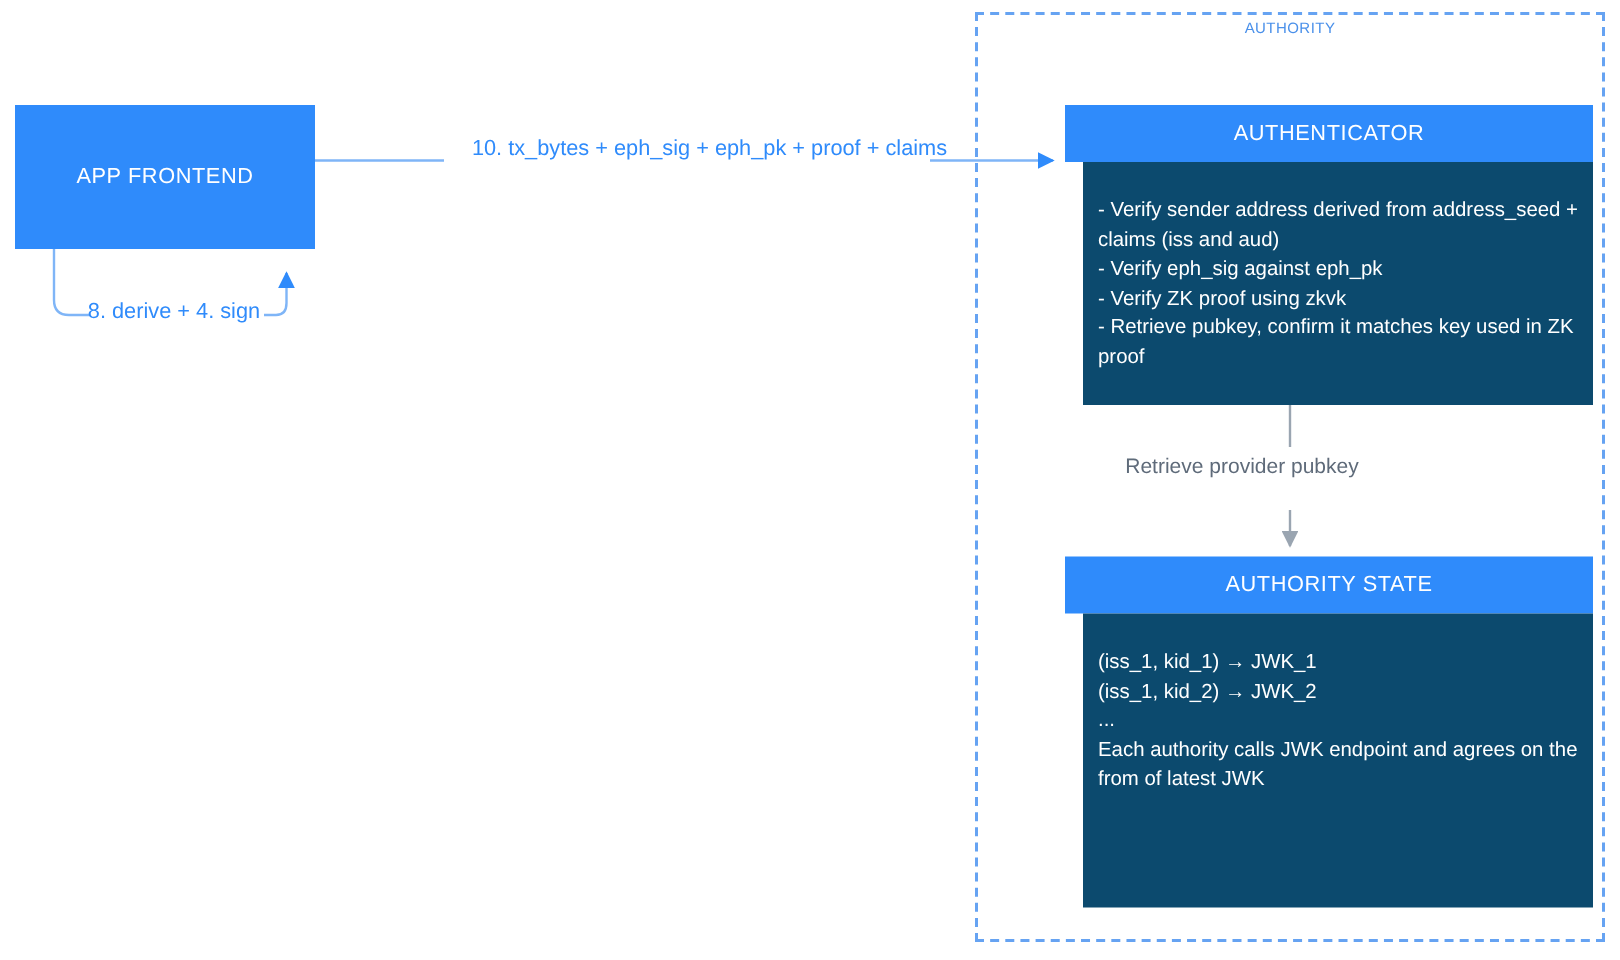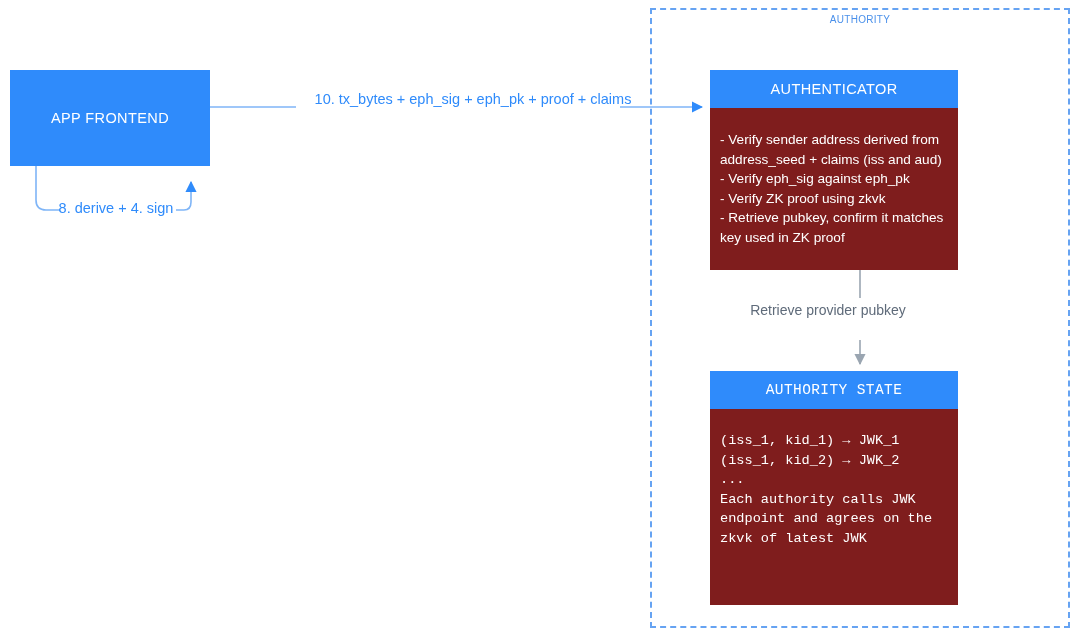--- a/index.html
+++ b/index.html
@@ -66,45 +66,46 @@
   .frontend-label {
     color: #ffffff;
     font-size: 14.5px;
     letter-spacing: 0.4px;
     text-align: center;
   }
 
   
   .node {
     position: absolute;
-    width: 248px;
+    width: 352px;
     box-sizing: border-box;
   }
   .node-header {
     background: #2f8bfb;
     color: #ffffff;
     height: 38px;
     display: flex;
     align-items: center;
     justify-content: center;
     font-size: 14.5px;
     letter-spacing: 0.4px;
   }
   .node-body {
-    background: #7f1d1d;
+    background: #0c4a6e;
     color: #ffffff;
     font-size: 13.6px;
     line-height: 19.5px;
     padding: 22px 10px 10px 10px;
     box-sizing: border-box;
     white-space: pre-line;
+    margin-left: 12px;
   }
   #node-authenticator { left: 710px; top: 70px; }
   #node-authenticator .node-body { height: 162px; }
-  #node-authority-state { left: 710px; top: 371px; font-family: Liberation Mono, monospace; }
+  #node-authority-state { left: 710px; top: 371px; }
   #node-authority-state .node-body { height: 196px; }
 
   
   .label-main-arrow {
     position: absolute;
     left: 308px;
     top: 89px;
     width: 330px;
     color: #2f8bfb;
     font-size: 14.5px;
@@ -149,21 +150,21 @@
 - Verify eph_sig against eph_pk
 - Verify ZK proof using zkvk
 - Retrieve pubkey, confirm it matches key used in ZK proof</div>
   </div>
 
   <div class="node" id="node-authority-state">
     <div class="node-header">AUTHORITY STATE</div>
     <div class="node-body">(iss_1, kid_1) → JWK_1
 (iss_1, kid_2) → JWK_2
 ...
-Each authority calls JWK endpoint and agrees on the zkvk of latest JWK</div>
+Each authority calls JWK endpoint and agrees on the from of latest JWK</div>
   </div>
 
   <svg class="svg-layer" viewBox="0 0 1080 640">
     <defs>
       <marker id="arrow-blue" viewBox="0 0 10 10" refX="9" refY="5" markerWidth="7" markerHeight="7" orient="auto-start-reverse">
         <path d="M 0 0 L 10 5 L 0 10 z" fill="#2f8bfb"></path>
       </marker>
       <marker id="arrow-gray" viewBox="0 0 10 10" refX="9" refY="5" markerWidth="7" markerHeight="7" orient="auto-start-reverse">
         <path d="M 0 0 L 10 5 L 0 10 z" fill="#9aa5b1"></path>
       </marker>

